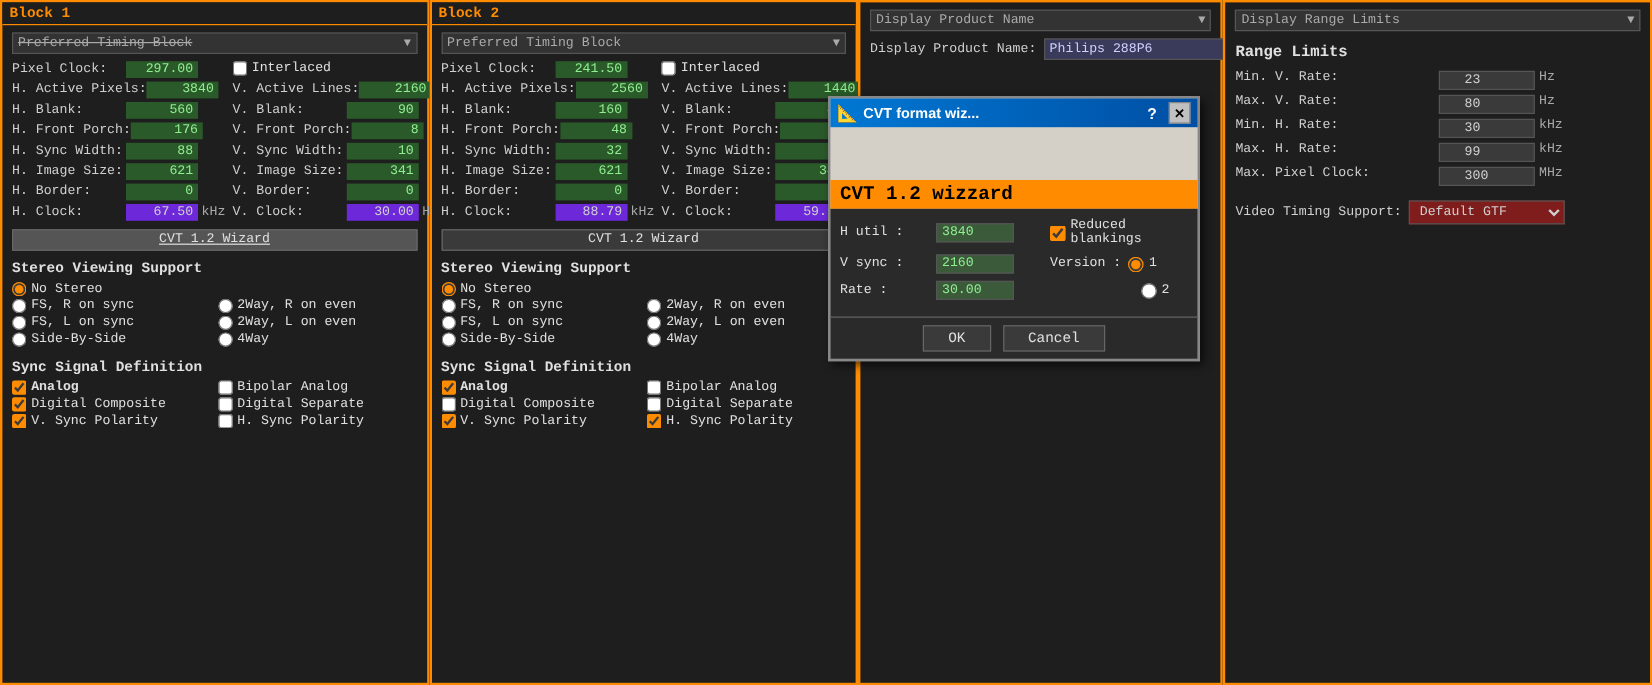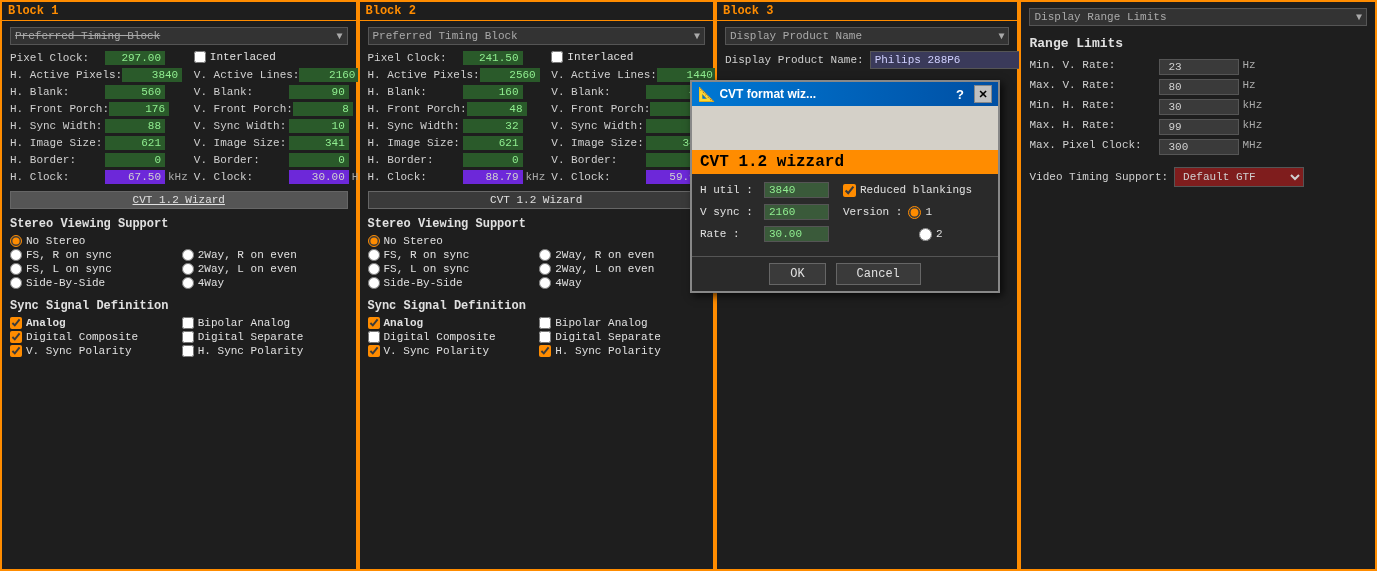--- a/index.html
+++ b/index.html
@@ -190,21 +190,21 @@
     .dialog-body {
       padding: 8px;
       background: #2a2a2a;
       color: #e0e0e0;
       font-family: 'Courier New', monospace;
     }
     .dialog-field-row {
       display: flex;
       align-items: center;
       margin-bottom: 6px;
-      gap: 4px;
+      gap: 20px;
     }
     .dialog-field-label {
       min-width: 60px;
       font-size: 11px;
     }
     .dialog-input {
       background: #3a5a3a;
       color: #90ee90;
       border: 1px solid #555;
       padding: 1px 4px;
@@ -267,24 +267,25 @@
     }
     .range-label {
       min-width: 130px;
       font-size: 11px;
       color: #d0d0d0;
     }
     .range-input {
       background: #3a3a3a;
       color: #d0d0d0;
       border: 1px solid #555;
-      padding: 1px 8px;
+      padding: 1px 20px;
       font-family: 'Courier New', monospace;
       font-size: 11px;
       width: 80px;
+      margin-left: 40px;
     }
     .video-timing-row {
       display: flex;
       align-items: center;
       margin-top: 12px;
       gap: 6px;
     }
     .video-timing-label {
       font-size: 11px;
       color: #d0d0d0;
@@ -625,21 +626,20 @@
         <div class="checkbox-row">
           <input type="checkbox" checked="" style="">
           <span>H. Sync Polarity</span>
         </div>
       </div>
     </div>
   </div>
 </div>
 
 <div class="block" style="flex: 0.85;">
-  <div class="block-title">Block 3</div>
   <div class="block-content">
     <div class="dropdown-bar" style="margin-bottom:6px;">
       <span class="active-text">Display Product Name</span>
       <span class="dropdown-arrow">▼</span>
     </div>
     <div class="display-name-row">
       <span style="font-size:11px; color:#d0d0d0; white-space:nowrap;">Display Product Name:</span>
       <input class="display-name-input" type="text" value="Philips 288P6" style="">
     </div>
   </div>

